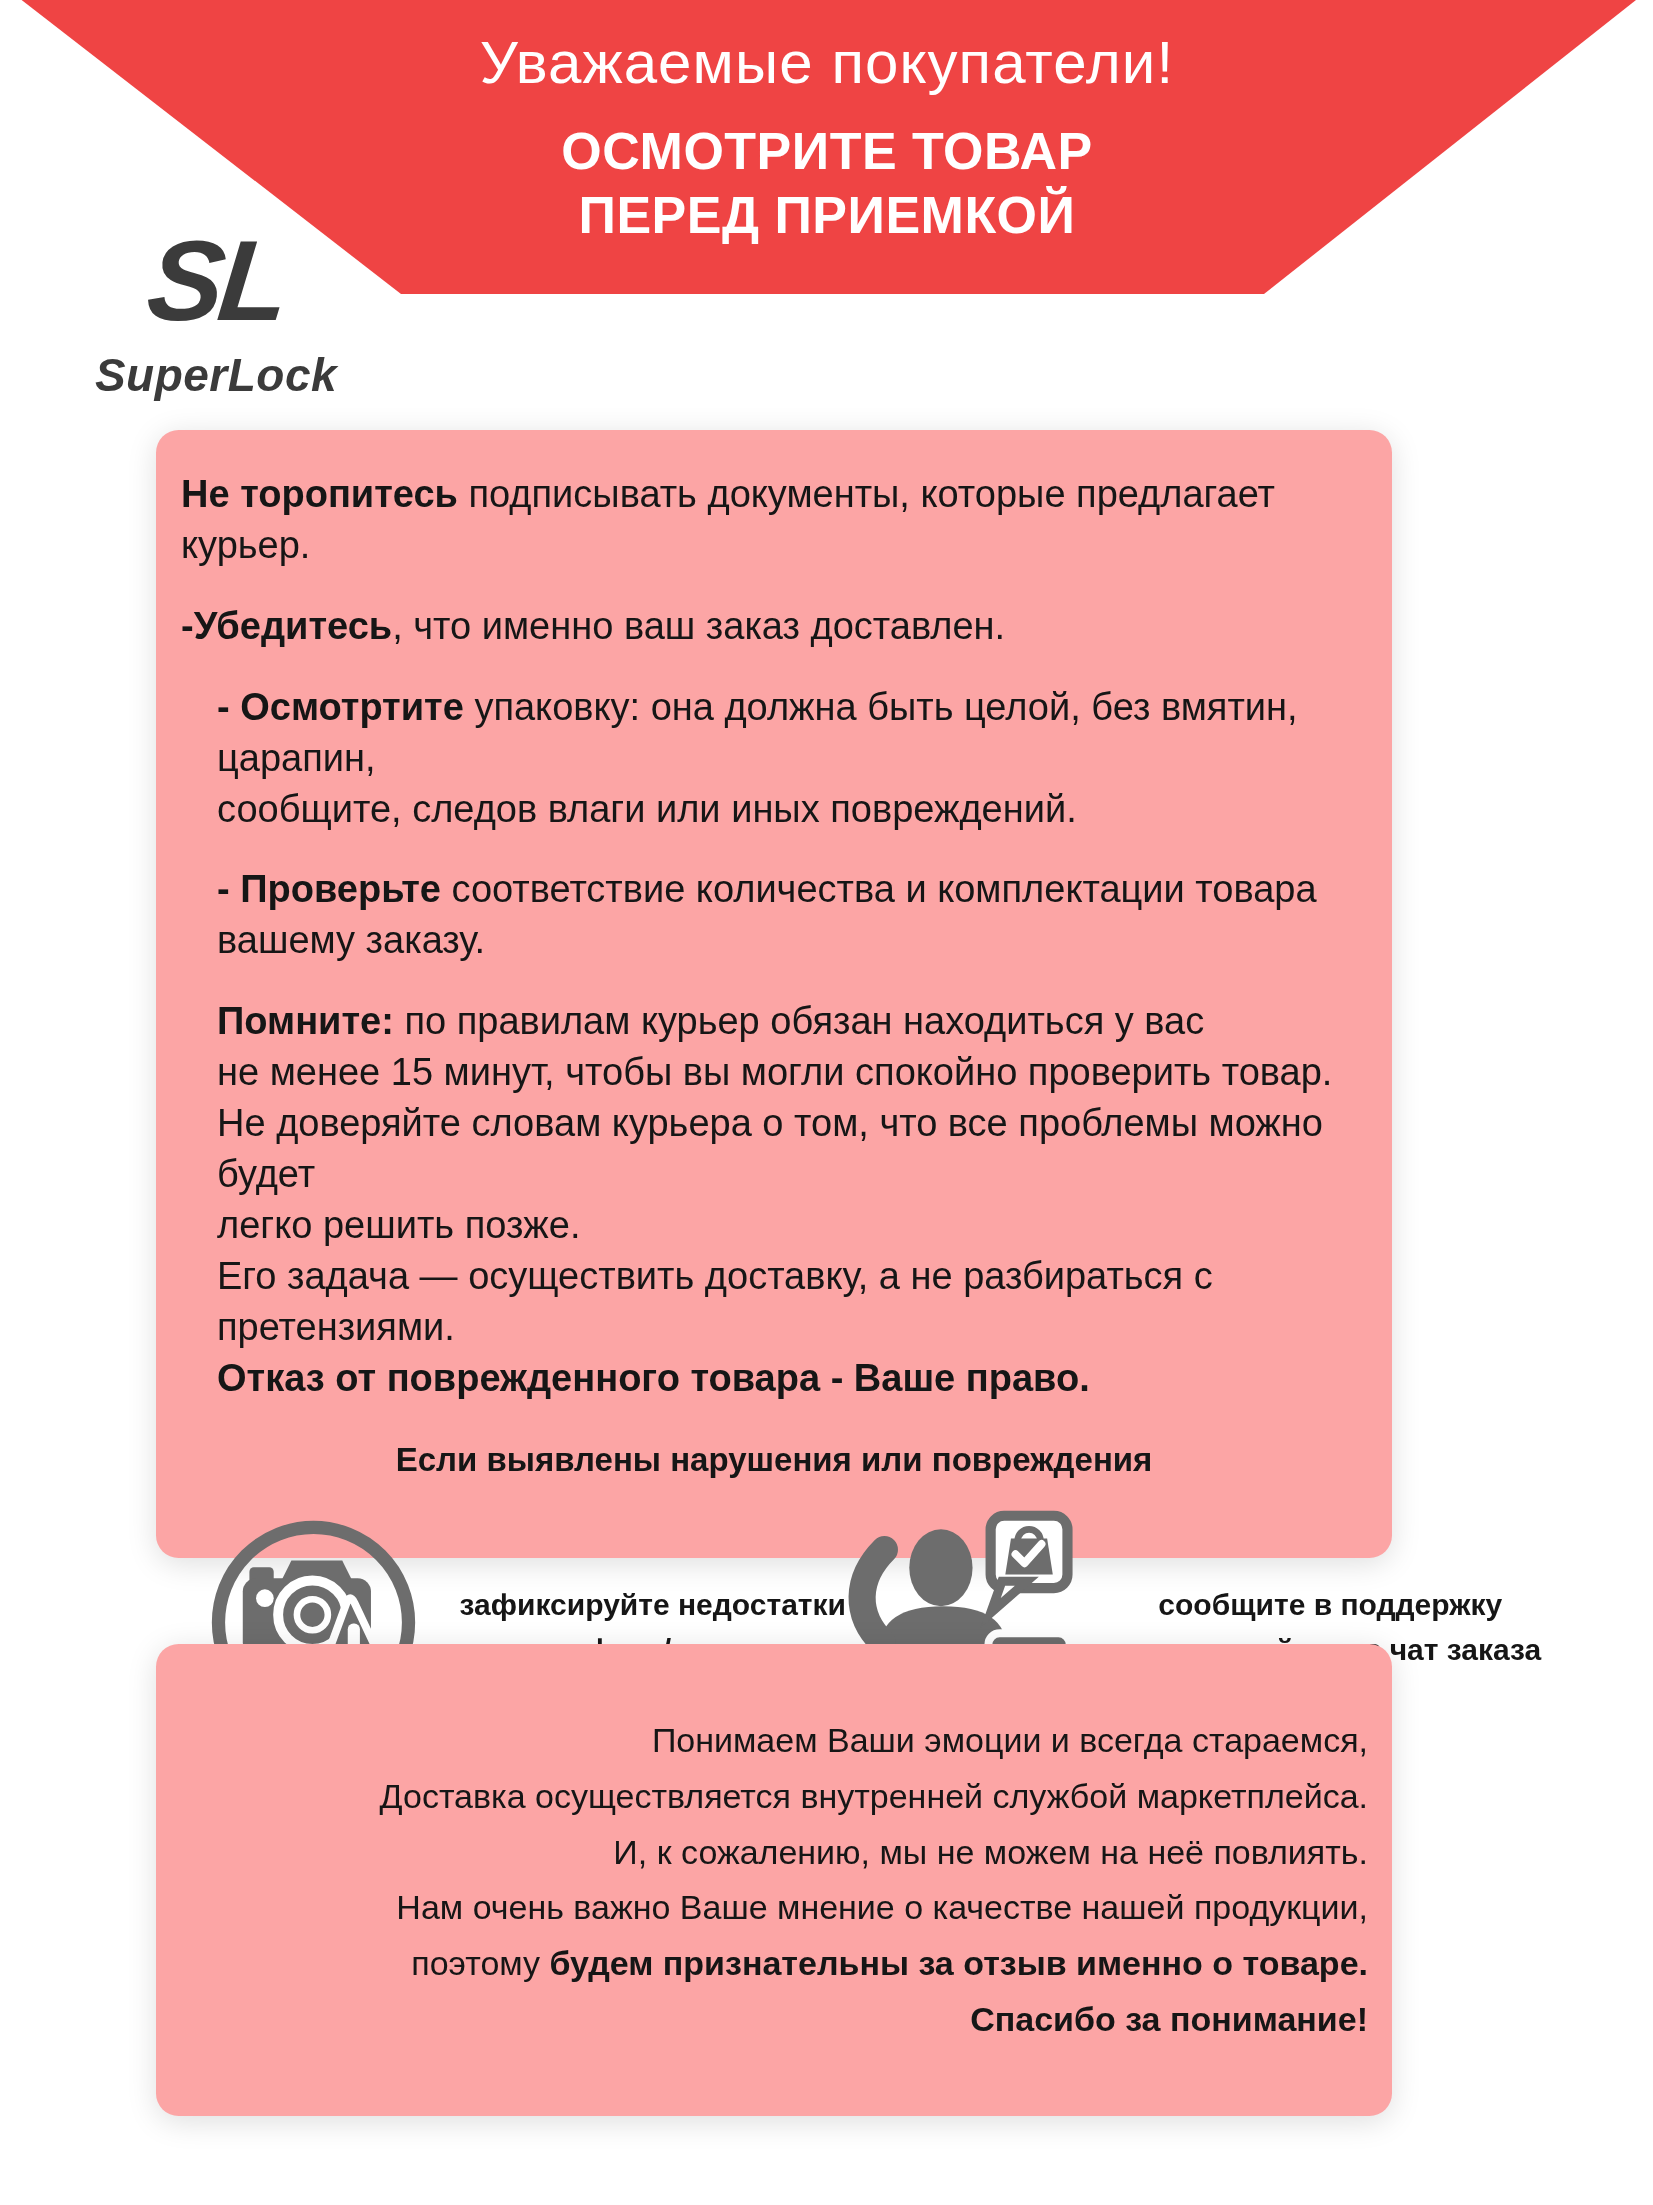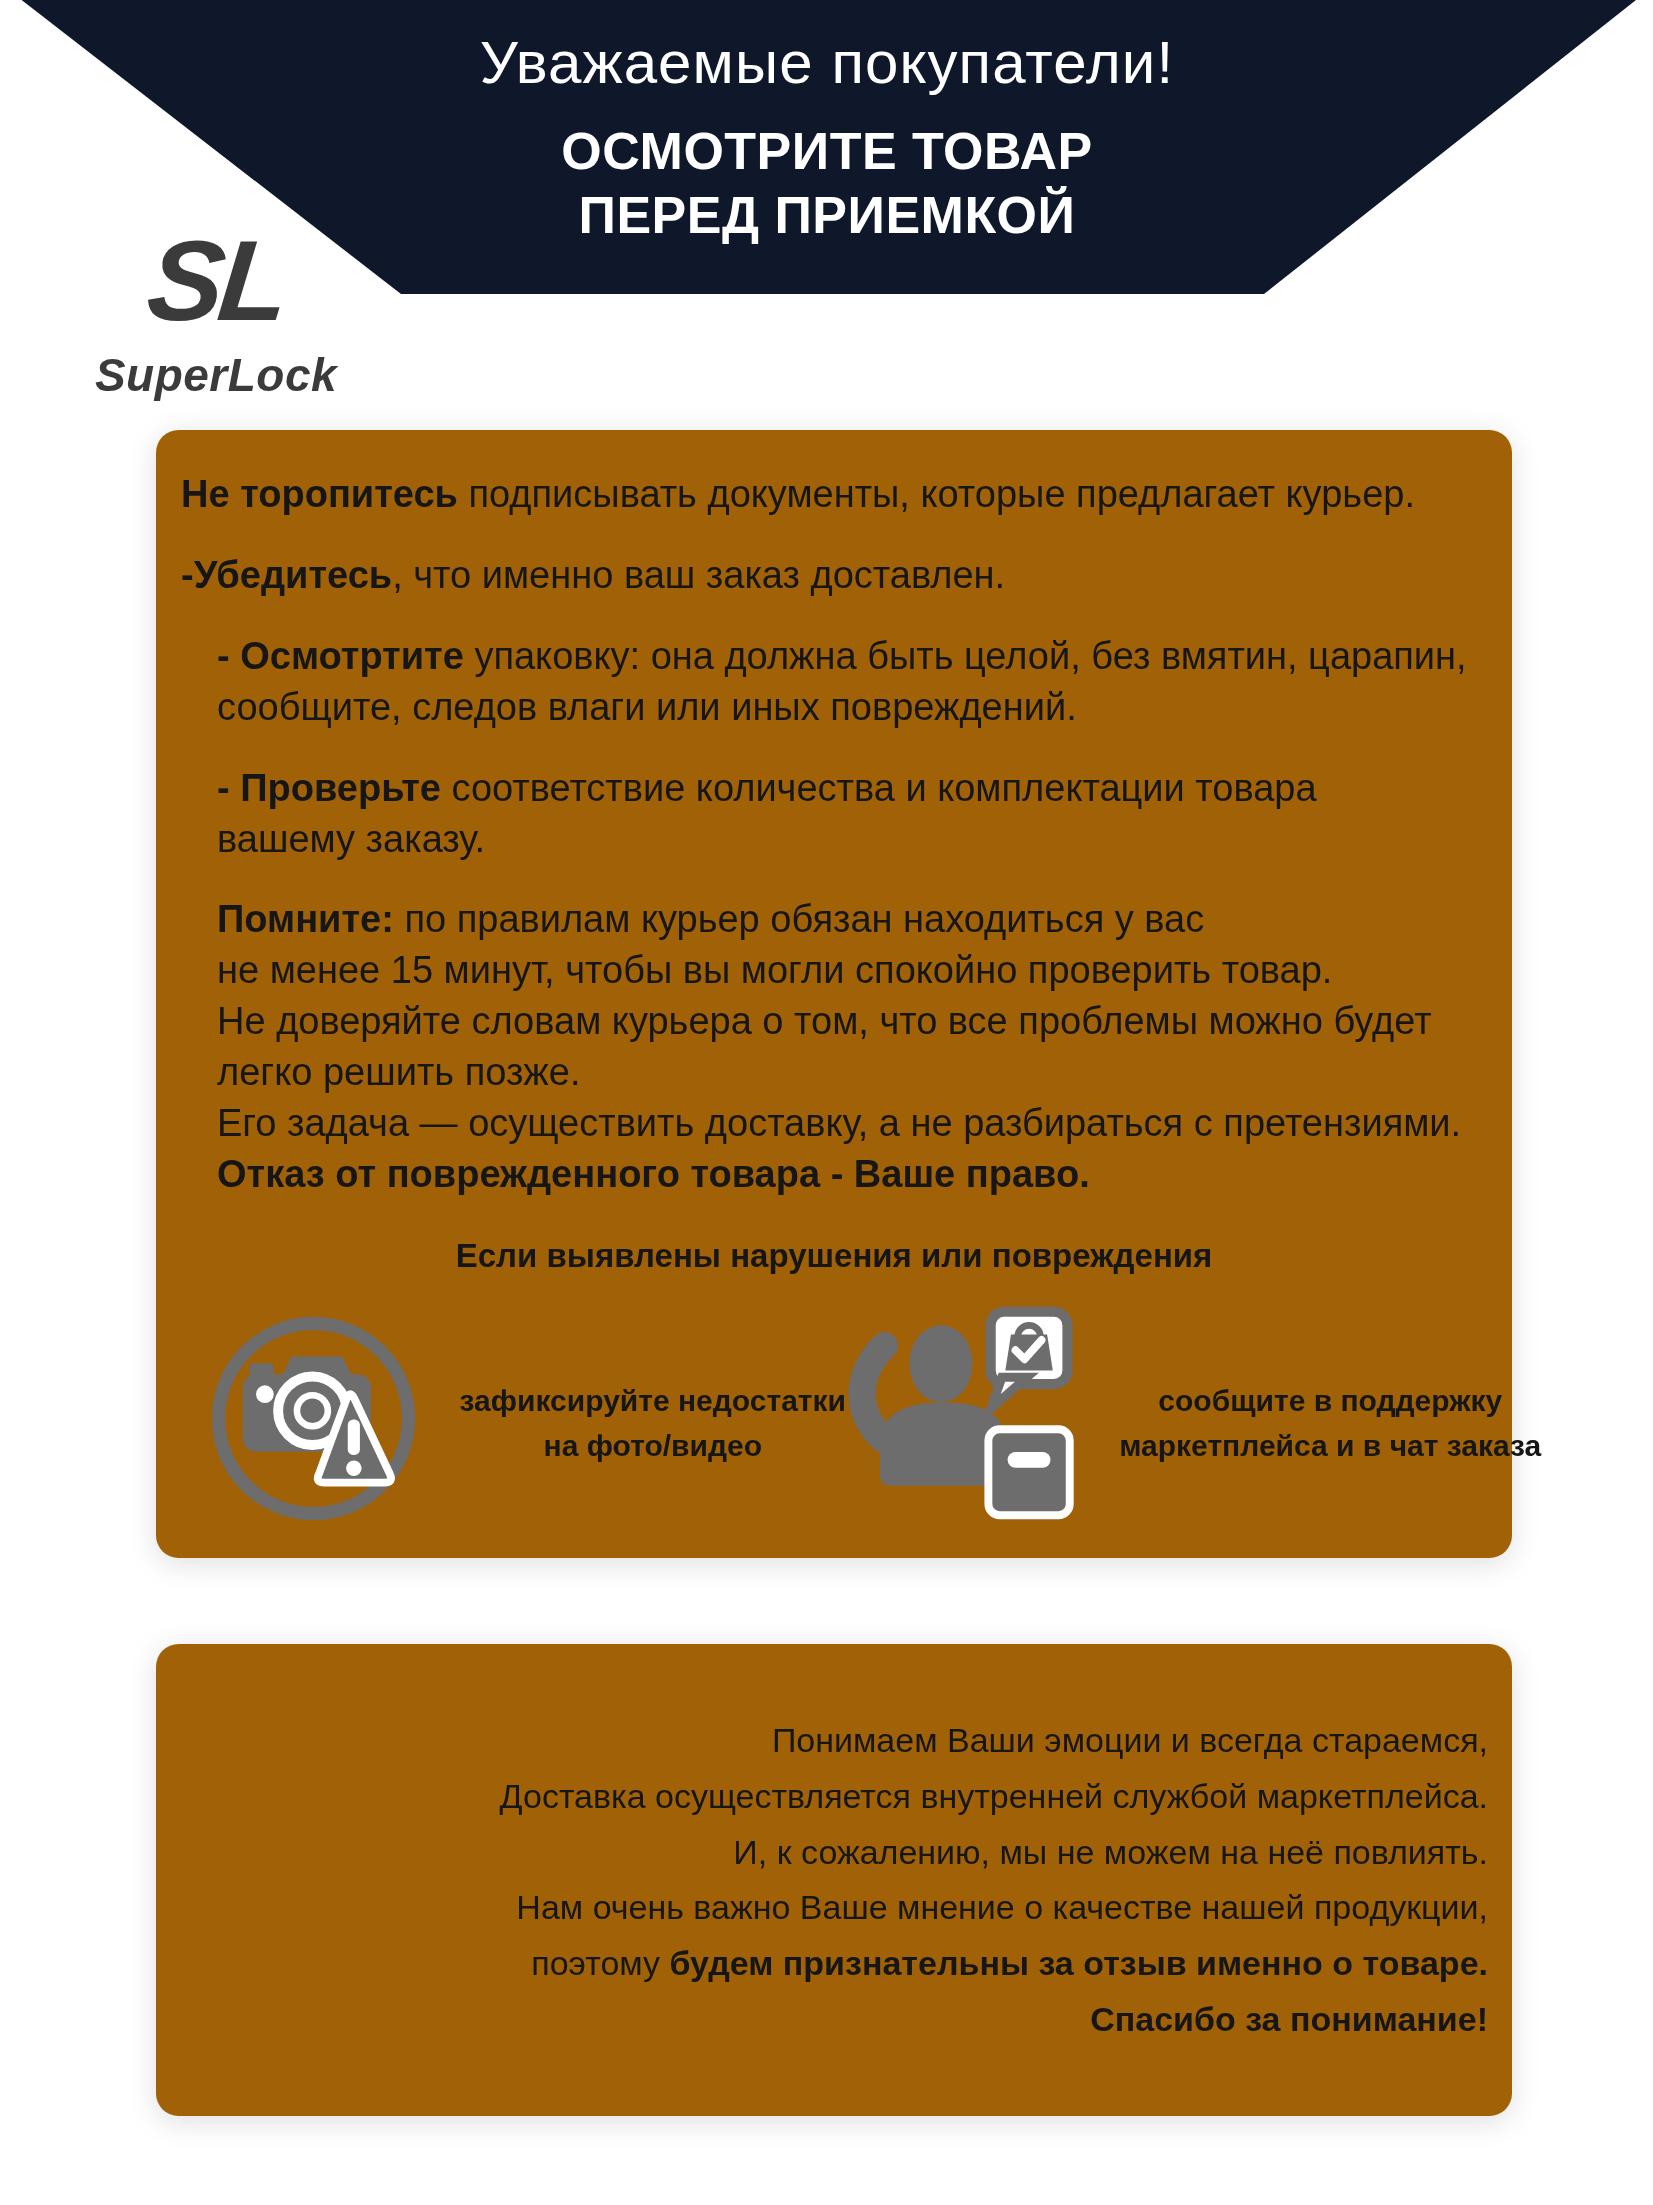--- a/index.html
+++ b/index.html
@@ -6,39 +6,39 @@
   body{
     width:1654px;height:2205px;position:relative;background:#ffffff;
     font-family:"Liberation Sans","DejaVu Sans",sans-serif;color:#161616;
     -webkit-font-smoothing:antialiased;
   }
   .page{position:absolute;inset:0;overflow:hidden;}
 
   
   .banner{
     position:absolute;left:0;top:0;width:1654px;height:294px;
-    background:#0f172a;
+    background:#ef4444;
     clip-path:polygon(21.6px 0,1636px 0,1264px 294px,401px 294px);
     display:flex;flex-direction:column;align-items:center;
     padding-top:28px;box-sizing:border-box;color:#ffffff;text-align:center;
   }
   .banner-title{font-size:60px;font-weight:400;letter-spacing:1.1px;margin-bottom:21.6px;}
   .banner-subtitle{font-size:52px;font-weight:700;line-height:1.24;letter-spacing:0.5px;}
 
   
   .logo{position:absolute;left:92px;top:229px;width:248px;text-align:center;color:#3b3b3b;}
   .logo-monogram{
     font-size:114px;font-weight:700;font-style:italic;line-height:0.92;
     transform:skewX(-6deg);letter-spacing:-5.4px;
   }
   .logo-name{font-size:46px;font-weight:700;font-style:italic;margin-top:14px;letter-spacing:0.5px;}
 
   
   .card{
-    position:absolute;left:156px;width:1356px;background:#a16207;border-radius:22.6px;
+    position:absolute;left:156px;width:1236px;background:#fca5a5;border-radius:22.6px;
     box-shadow:0 5.4px 30px rgba(0,0,0,0.13);box-sizing:border-box;
   }
   .card1{top:430px;height:1128px;padding:39px 25px 21.6px 25px;}
   .card2{top:1644px;height:472px;padding:69px 24px 0 24px;text-align:center;}
 
   .para{font-size:38px;line-height:1.34;margin:0 0 30px 0;}
   .para:last-of-type{margin-bottom:0;}
   .para .b{font-weight:700;}
   .line{display:block;margin-left:36px;}
 

